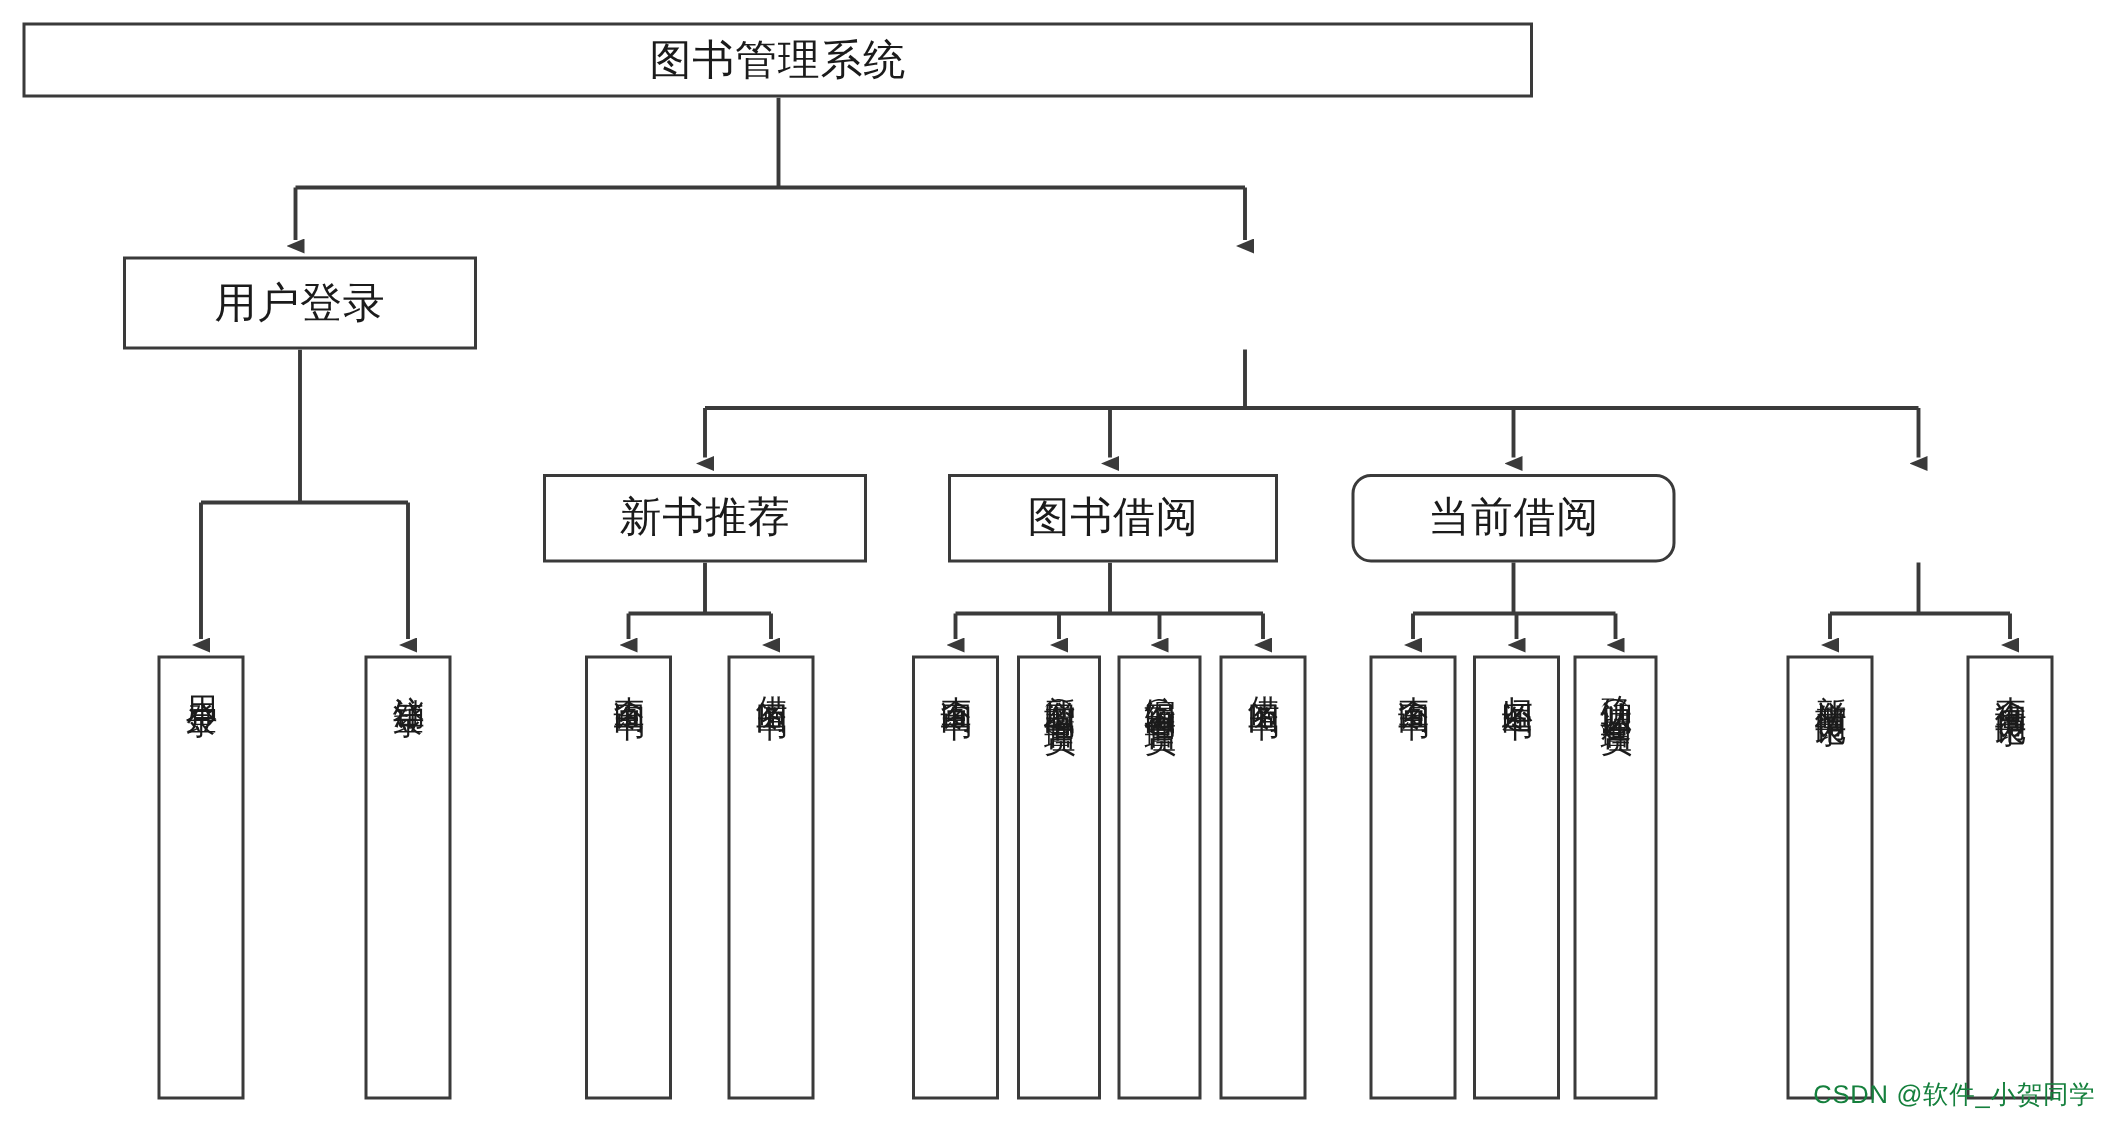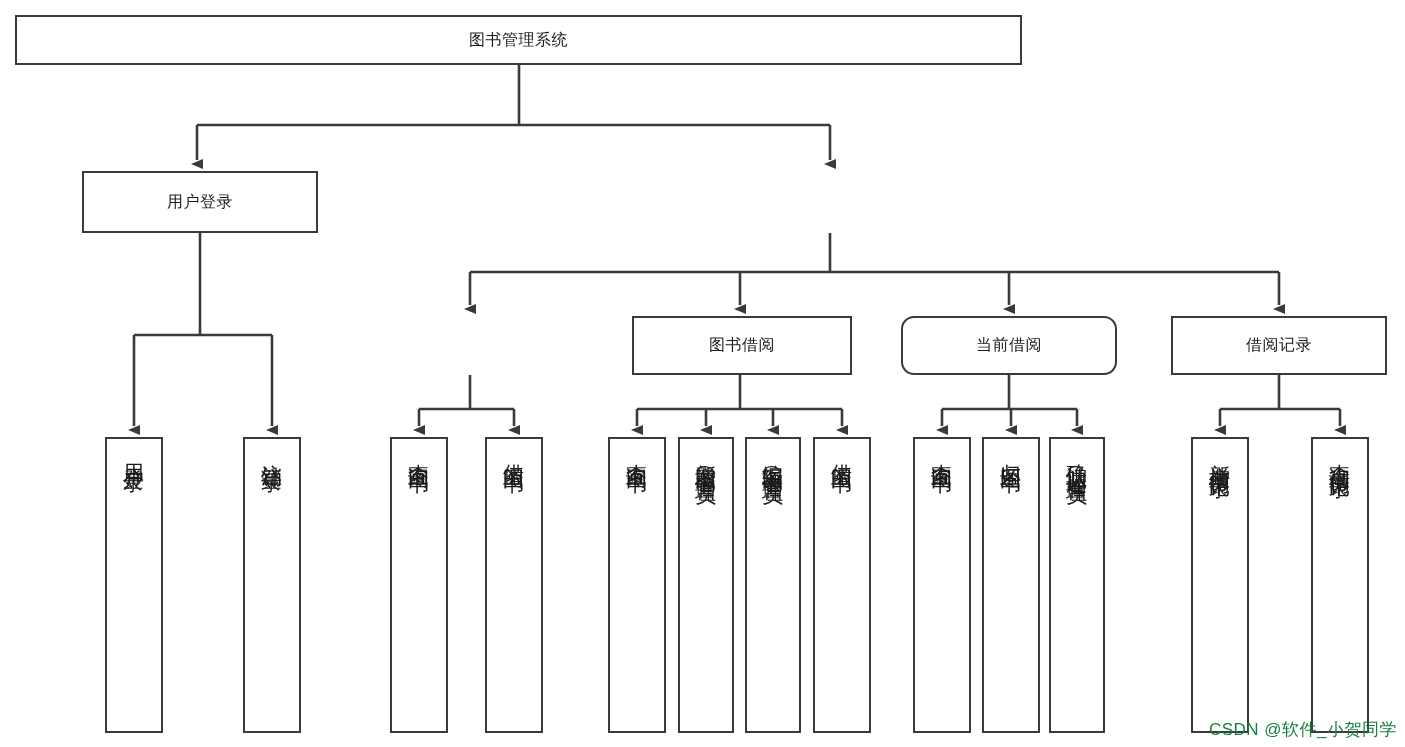--- a/index.html
+++ b/index.html
@@ -29,21 +29,21 @@
     box-sizing: border-box;
     background: #ffffff;
     border: 2px solid #3a3a3a;
     display: flex;
     align-items: center;
     justify-content: center;
     z-index: 5;
   }
   .node .label {
     color: #1b1b1b;
-    font-size: 16px;
+    font-size: 28px;
     line-height: 1.15;
     letter-spacing: 0.5px;
     white-space: nowrap;
     text-align: center;
   }
   .node.leaf {
     align-items: flex-start;
     padding-top: 8px;
   }
   .node.leaf .label {
@@ -121,28 +121,28 @@
   </svg>
 
   <div class="node" style="left:15px; top:15px; width:1007px; height:50px;">
     <span class="label">图书管理系统</span>
   </div>
 
   <div class="node" style="left:82px; top:171px; width:236px; height:62px;">
     <span class="label">用户登录</span>
   </div>
 
+  <div class="node" style="left:362px; top:316px; width:216px; height:59px;">
+    <span class="label">新书推荐</span>
+  </div>
   <div class="node" style="left:632px; top:316px; width:220px; height:59px;">
     <span class="label">图书借阅</span>
   </div>
   <div class="node" style="left:901px; top:316px; width:216px; height:59px;border-radius:13px;">
     <span class="label">当前借阅</span>
-  </div>
-  <div class="node" style="left:1171px; top:316px; width:216px; height:59px;">
-    <span class="label">借阅记录</span>
   </div>
 
   <div class="node leaf" style="left:105px; top:437px; width:58px; height:296px;">
     <span class="label">用户登录</span>
   </div>
   <div class="node leaf" style="left:243px; top:437px; width:58px; height:296px;">
     <span class="label">注销登录</span>
   </div>
 
   <div class="node leaf" style="left:390px; top:437px; width:58px; height:296px;">

